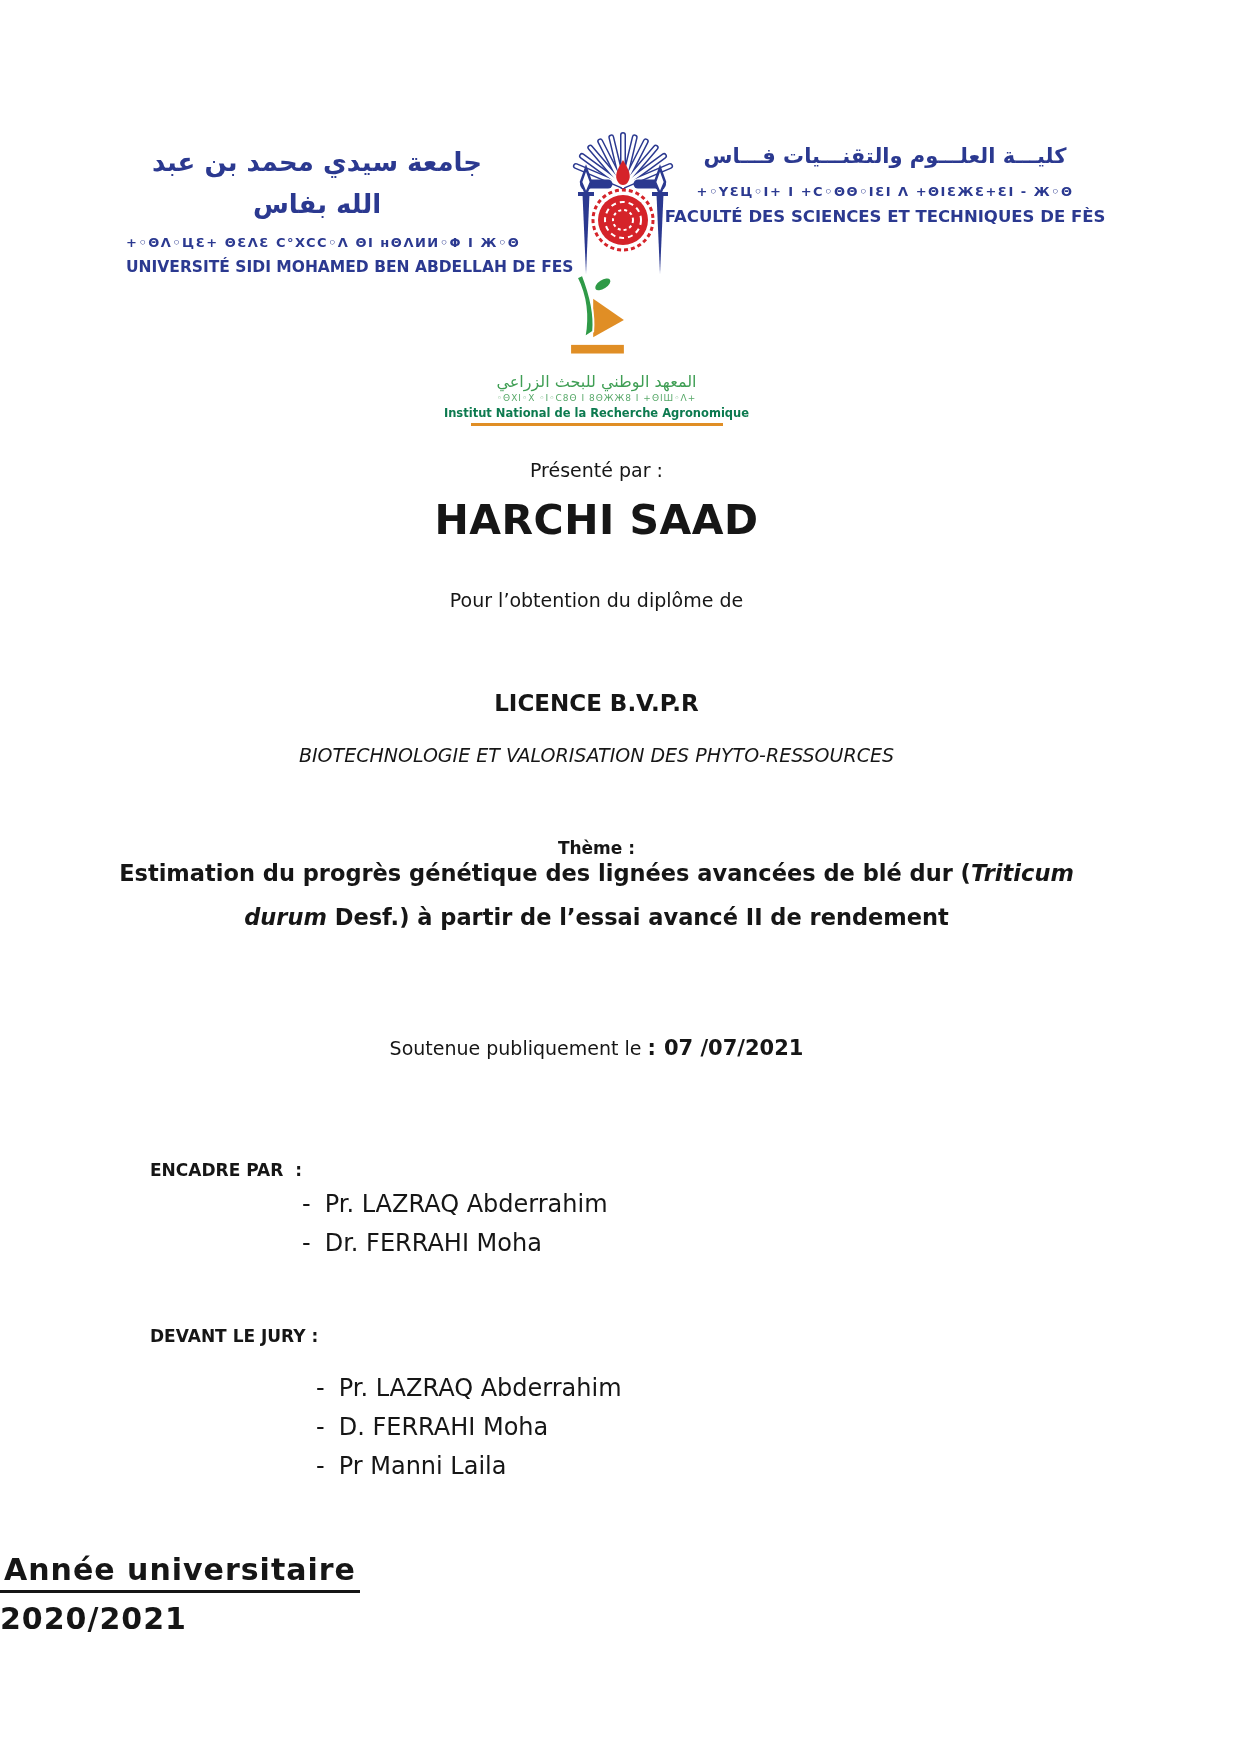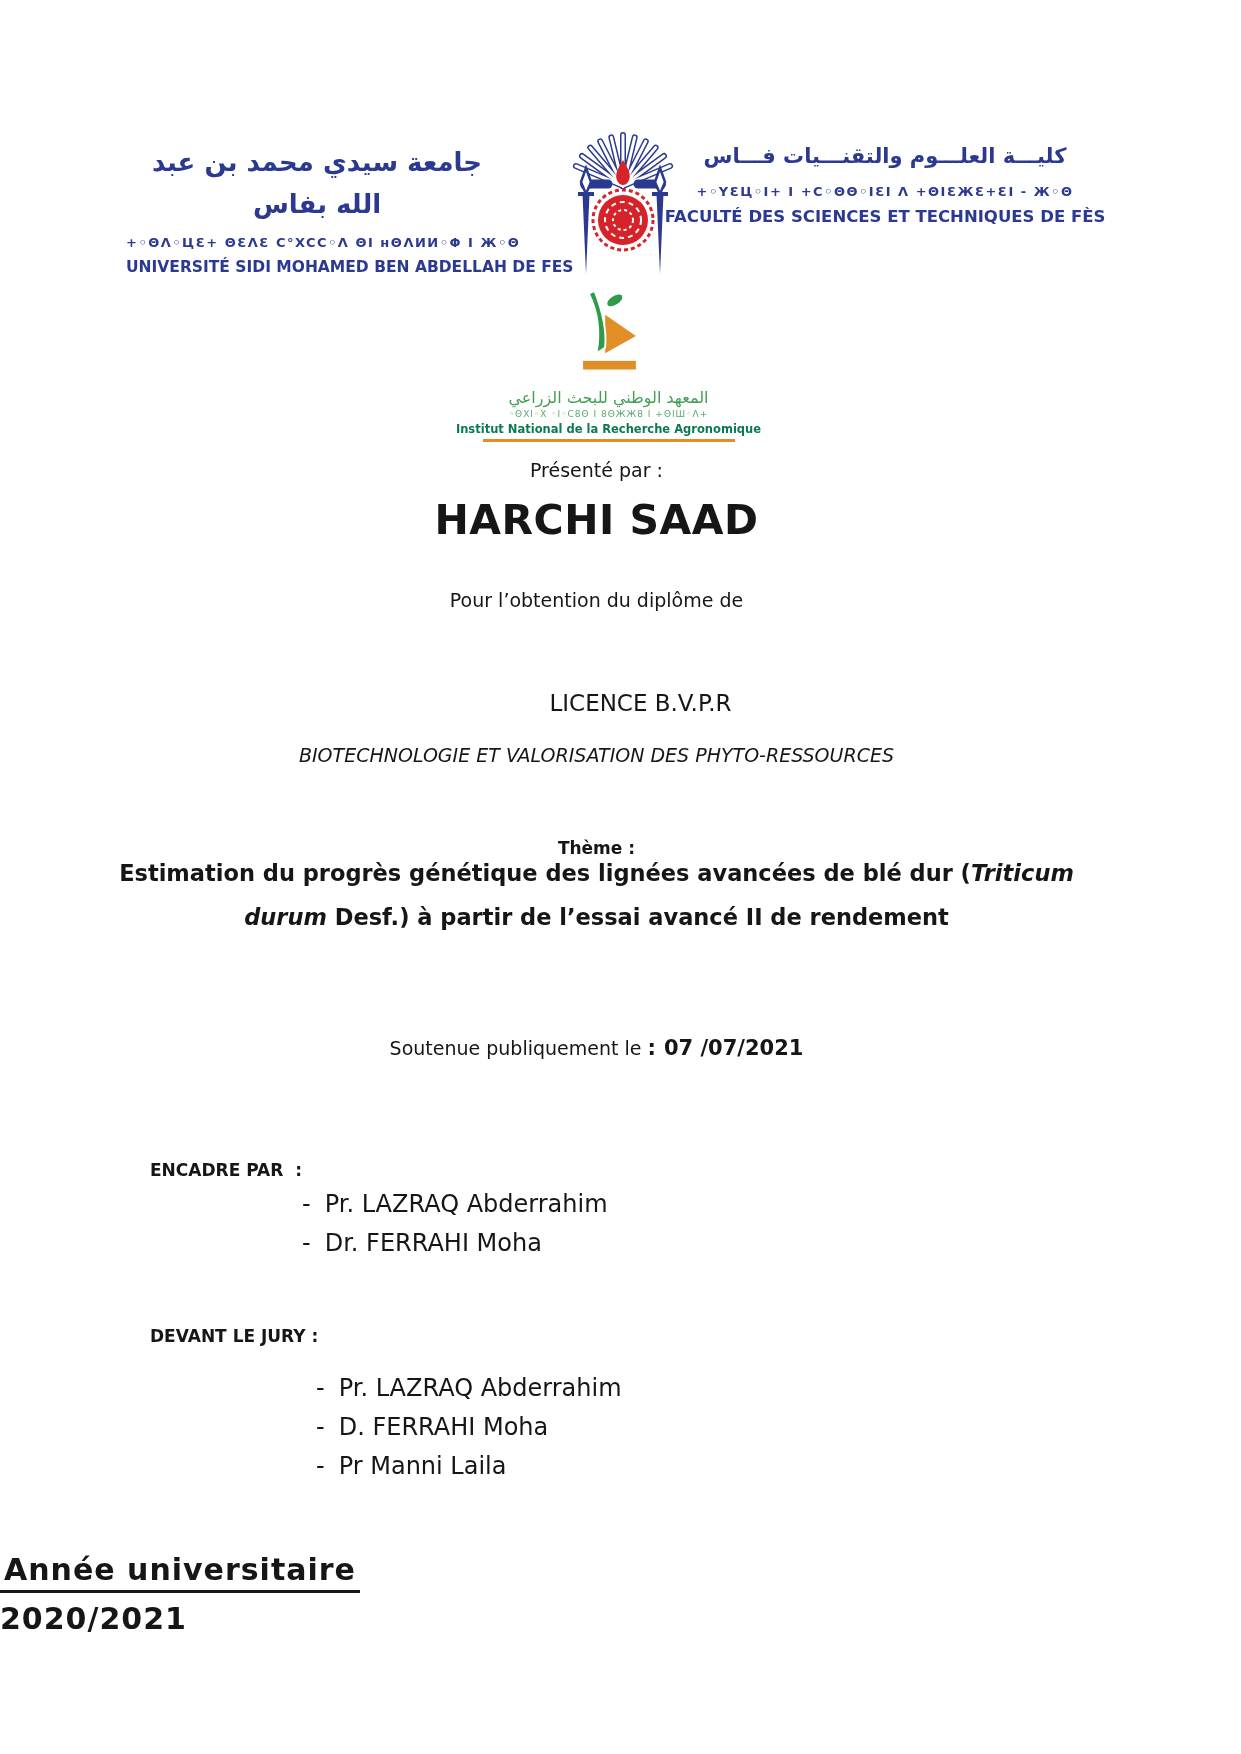--- a/index.html
+++ b/index.html
@@ -26,21 +26,21 @@
   .inra{color:#3f9e54;}
   .inra-ar{font-size:16px;direction:rtl;margin-top:2px;}
   .inra-tif{font-size:9px;letter-spacing:1px;color:#59a96a;margin-top:2px;}
   .inra-lat{font-size:11.5px;font-weight:bold;color:#0c7a4f;margin-top:3px;}
   .inra-underline{width:252px;height:3px;background:#e08e25;margin:3px auto 0;}
 
   
   .presente{font-size:19px;}
   .author{font-size:41px;font-weight:bold;letter-spacing:.5px;}
   .obtention{font-size:19px;}
-  .degree{font-size:23px;font-weight:normal;padding-left:44px;}
+  .degree{font-size:23px;font-weight:bold;}
   .specialty{font-size:19px;font-style:italic;}
   .theme-label{font-size:17px;font-weight:bold;}
   .theme-text{font-size:22.5px;font-weight:bold;line-height:1.95;}
   .theme-text .it{font-style:italic;}
   .soutenue{font-size:19px;}
   .soutenue .bold{font-weight:bold;font-size:21px;}
   .soutenue .colon{margin-left:6px;}
   .soutenue .date{margin-left:8px;}
 
   
@@ -119,21 +119,21 @@
       </g>
     </svg>
   </div>
 
   <div class="abs hdr-col hdr-right" style="left:655px;top:140px;width:460px;">
     <div class="hdr-ar">كليـــة العلـــوم والتقنـــيات فـــاس</div>
     <div class="hdr-tif">+◦YƐЦ◦Ι+ Ι +C◦ΘΘ◦ΙƐΙ Λ +ΘΙƐЖƐ+ƐΙ - Ж◦Θ</div>
     <div class="hdr-lat">FACULTÉ DES SCIENCES ET TECHNIQUES DE FÈS</div>
   </div>
 
-  <div class="abs centered inra" style="top:286px;padding-left:12px;">
+  <div class="abs centered inra" style="top:270px;">
     <svg width="96" height="96" viewBox="0 0 100 100">
       <polygon points="46,30 78,52 46,70" fill="#e08e25"></polygon>
       <path d="M29,8 C38,26 41,48 37,70 L46,64 C48,43 42,23 35,5 Z" fill="#2f9a47" stroke="#ffffff" stroke-width="2"></path>
       <ellipse cx="56" cy="15" rx="9" ry="4.5" transform="rotate(-33 56 15)" fill="#2f9a47"></ellipse>
       <rect x="23" y="78" width="55" height="9" fill="#e08e25"></rect>
     </svg>
     <div class="inra-ar">المعهد الوطني للبحث الزراعي</div>
     <div class="inra-tif">◦ΘXΙ◦X ◦Ι◦C8Θ Ι 8ΘЖЖ8 Ι +ΘΙШ◦Λ+</div>
     <div class="inra-lat">Institut National de la Recherche Agronomique</div>
     <div class="inra-underline"></div>

